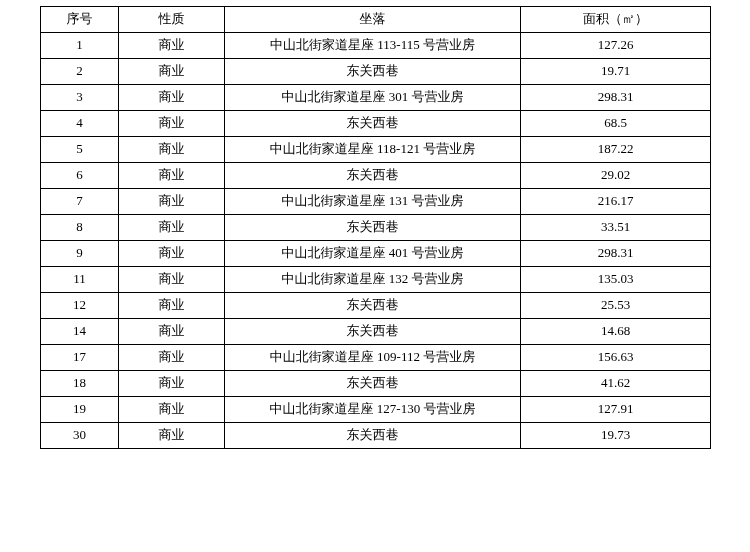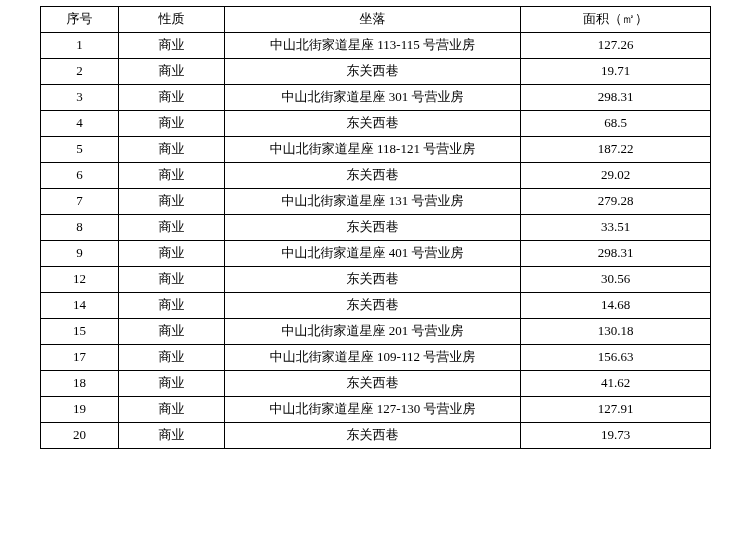--- a/index.html
+++ b/index.html
@@ -98,71 +98,71 @@
         <tr>
           <td>6</td>
           <td>商业</td>
           <td>东关西巷</td>
           <td>29.02</td>
         </tr>
         <tr>
           <td>7</td>
           <td>商业</td>
           <td>中山北街家道星座 131 号营业房</td>
-          <td>279.28</td>
+          <td>216.17</td>
         </tr>
         <tr>
           <td>8</td>
           <td>商业</td>
           <td>东关西巷</td>
           <td>33.51</td>
         </tr>
         <tr>
           <td>9</td>
           <td>商业</td>
           <td>中山北街家道星座 401 号营业房</td>
           <td>298.31</td>
         </tr>
         <tr>
+          <td>11</td>
+          <td>商业</td>
+          <td>中山北街家道星座 132 号营业房</td>
+          <td>135.03</td>
+        </tr>
+        <tr>
           <td>12</td>
           <td>商业</td>
           <td>东关西巷</td>
-          <td>30.56</td>
+          <td>25.53</td>
         </tr>
         <tr>
           <td>14</td>
           <td>商业</td>
           <td>东关西巷</td>
           <td>14.68</td>
-        </tr>
-        <tr>
-          <td>15</td>
-          <td>商业</td>
-          <td>中山北街家道星座 201 号营业房</td>
-          <td>130.18</td>
         </tr>
         <tr>
           <td>17</td>
           <td>商业</td>
           <td>中山北街家道星座 109-112 号营业房</td>
           <td>156.63</td>
         </tr>
         <tr>
           <td>18</td>
           <td>商业</td>
           <td>东关西巷</td>
           <td>41.62</td>
         </tr>
         <tr>
           <td>19</td>
           <td>商业</td>
           <td>中山北街家道星座 127-130 号营业房</td>
           <td>127.91</td>
         </tr>
         <tr>
-          <td>20</td>
+          <td>30</td>
           <td>商业</td>
           <td>东关西巷</td>
           <td>19.73</td>
         </tr>
       </tbody>
   </table>
 </div>
 
 </body></html>

